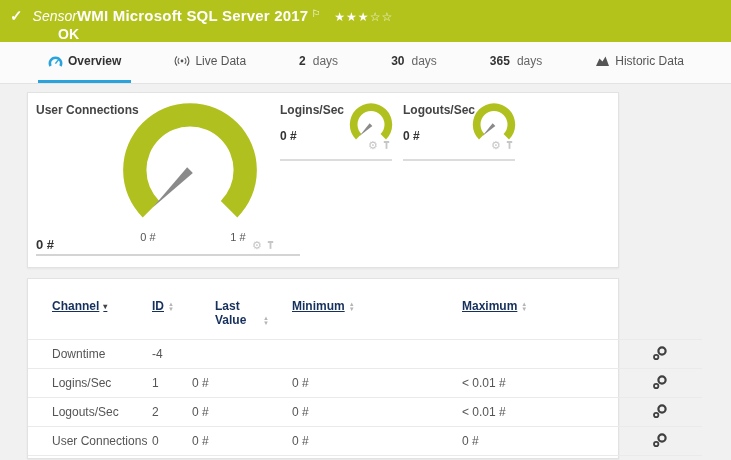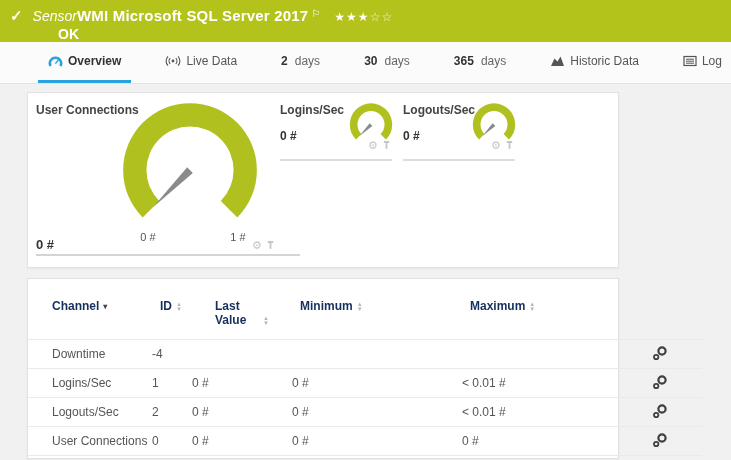--- a/index.html
+++ b/index.html
@@ -13,21 +13,21 @@
   .header-line{position:absolute;left:10px;top:7px;display:flex;align-items:baseline;white-space:nowrap;}
   .check{font-size:15px;font-weight:bold;margin-right:10px;}
   .sensor-type{font-style:italic;font-size:14px;margin-right:0;}
   .sensor-title{font-size:15px;font-weight:bold;letter-spacing:.2px;}
   .flag{font-size:10px;vertical-align:top;margin-left:3px;position:relative;top:-4px;}
   .stars{margin-left:14px;font-size:12px;letter-spacing:1px;}
   .stars .empty{opacity:.85;}
   .status-ok{position:absolute;left:38px;top:26px;font-size:14px;font-weight:bold;margin-left:20px;}
   
   .tabbar{position:absolute;top:42px;left:0;width:731px;height:42px;background:#fbfbfb;
-    border-bottom:1px solid #e3e3e3;display:flex;align-items:stretch;gap:24px;
+    border-bottom:1px solid #e3e3e3;display:flex;align-items:stretch;gap:33px;
     padding-left:38px;box-sizing:border-box;}
   .tab{display:flex;align-items:center;gap:5px;font-size:12px;color:#555;
     padding:0 10px;cursor:pointer;border-bottom:3px solid transparent;white-space:nowrap;box-sizing:border-box;}
   .tab.active{border-bottom-color:#2aa3dd;color:#333;font-weight:bold;}
   .tab .num{font-weight:bold;color:#333;}
   .tab .unit{color:#666;margin-left:2px;}
   .tab-icon{display:inline-flex;align-items:center;}
   
   .panel{position:absolute;left:27px;width:592px;background:#fff;border:1px solid #e2e2e2;
     box-shadow:0 1px 2px rgba(0,0,0,.05);box-sizing:border-box;}
@@ -36,21 +36,21 @@
   
   .section-title{position:absolute;font-size:12px;font-weight:bold;color:#444;white-space:nowrap;}
   .gauge-value{position:absolute;font-size:13px;font-weight:bold;color:#333;white-space:nowrap;}
   .gauge-minmax{position:absolute;font-size:11px;color:#555;width:40px;text-align:center;}
   .divider{position:absolute;height:2px;background:#d4d4d4;}
   .mini-icons{position:absolute;display:flex;gap:4px;align-items:center;}
   .mini-gear{font-size:11px;color:#c6c6c6;line-height:1;}
   .gauge-svg{position:absolute;}
   
   #channel-table{width:100%;border-collapse:collapse;table-layout:fixed;font-size:12px;color:#555;}
-  #channel-table th{color:#16305c;font-weight:bold;font-size:12px;padding:20px 8px 12px;vertical-align:top;}
+  #channel-table th{color:#16305c;font-weight:bold;font-size:12px;padding:20px 0 12px;vertical-align:top;text-decoration:underline;}
   #channel-table td{height:28px;padding:0;border-top:1px solid #eaeaea;}
   #channel-table tr:last-child td{border-bottom:1px solid #eaeaea;}
   .col-channel{text-align:left;padding-left:24px !important;}
   .col-num{text-align:left;}
   .col-last-h{text-align:center;}
   .col-gear{text-align:center;}
   .wrap-narrow{display:inline-block;max-width:44px;text-align:left;}
   .sorts{display:inline-flex;flex-direction:column;font-size:6px;line-height:5px;color:#b5b5b5;
     margin-left:4px;vertical-align:middle;}
   .sort-down-solid{font-size:8px;color:#444;margin-left:4px;vertical-align:middle;}

